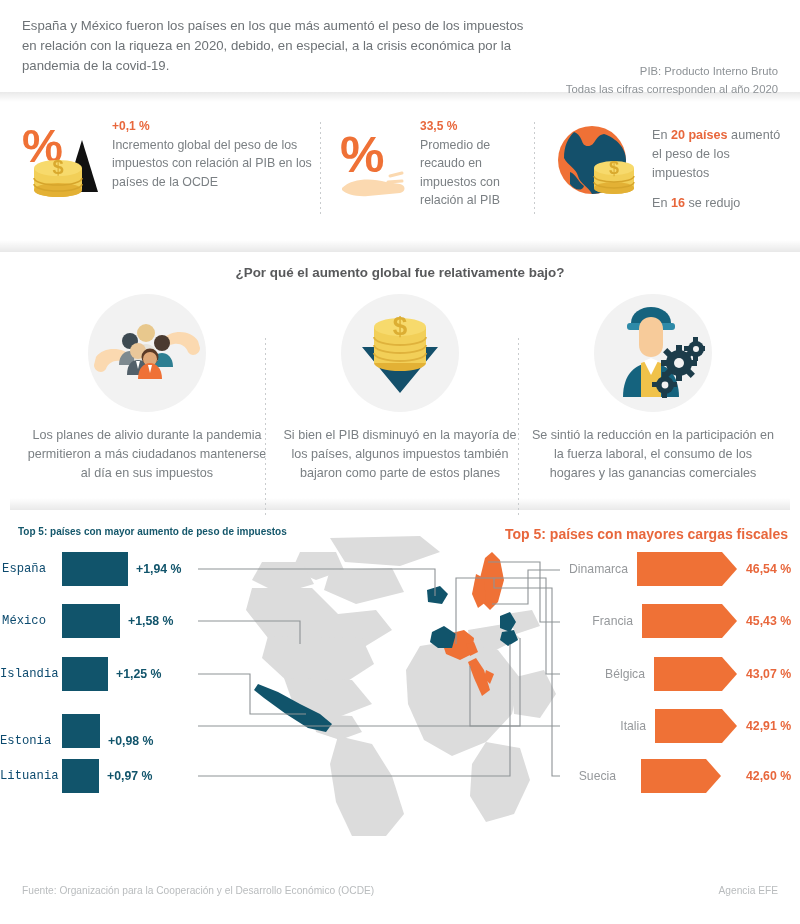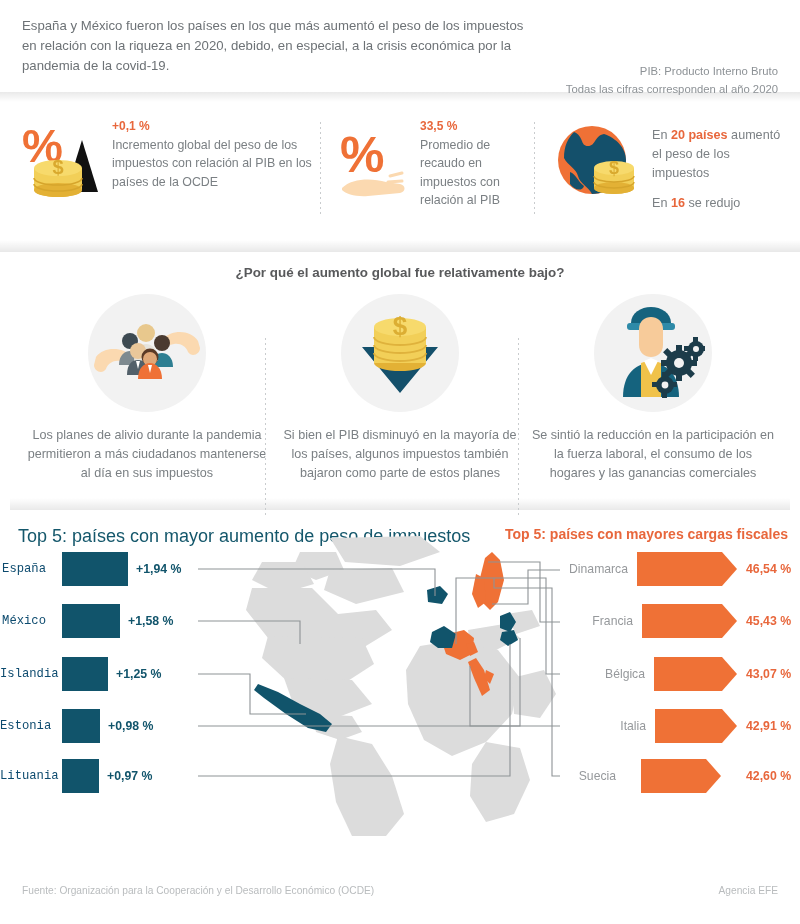--- a/index.html
+++ b/index.html
@@ -144,21 +144,21 @@
   }
 
   
   .bottom {
     position: relative;
     height: 320px;
     padding-top: 10px;
   }
   .chart-head-left {
     position: absolute; left: 18px; top: 8px;
-    font-size: 18px; font-weight: normal; color: #14576b;
+    font-size: 10px; font-weight: bold; color: #14576b;
   }
   .chart-head-right {
     position: absolute; right: 12px; top: 8px;
     font-size: 14px; font-weight: bold; color: #e8673c;
   }
   .map-layer { position: absolute; left: 0; top: 0; width: 800px; height: 320px; }
 
   .row-left {
     position: absolute;
     left: 0; width: 220px;
@@ -451,21 +451,21 @@
   <div class="row-left" style="top:81px;">
     <span class="cname">México</span>
     <span class="bar-blue" style="width:58px;"></span>
     <span class="val-blue">+1,58 %</span>
   </div>
   <div class="row-left" style="top:134px;">
     <span class="cname">Islandia</span>
     <span class="bar-blue" style="width:46px;"></span>
     <span class="val-blue">+1,25 %</span>
   </div>
-  <div class="row-left" style="top:186px;">
+  <div class="row-left" style="top:186px;align-items:flex-end;">
     <span class="cname">Estonia</span>
     <span class="bar-blue" style="width:38px;"></span>
     <span class="val-blue">+0,98 %</span>
   </div>
   <div class="row-left" style="top:236px;">
     <span class="cname">Lituania</span>
     <span class="bar-blue" style="width:37px;"></span>
     <span class="val-blue">+0,97 %</span>
   </div>
 

